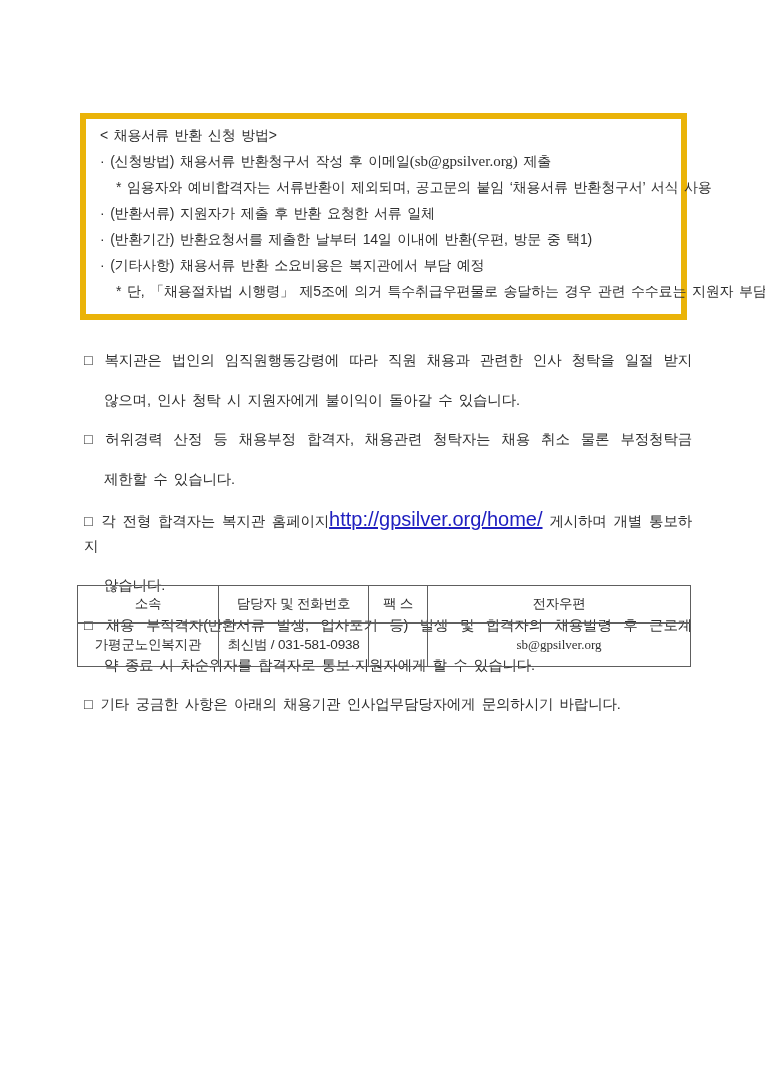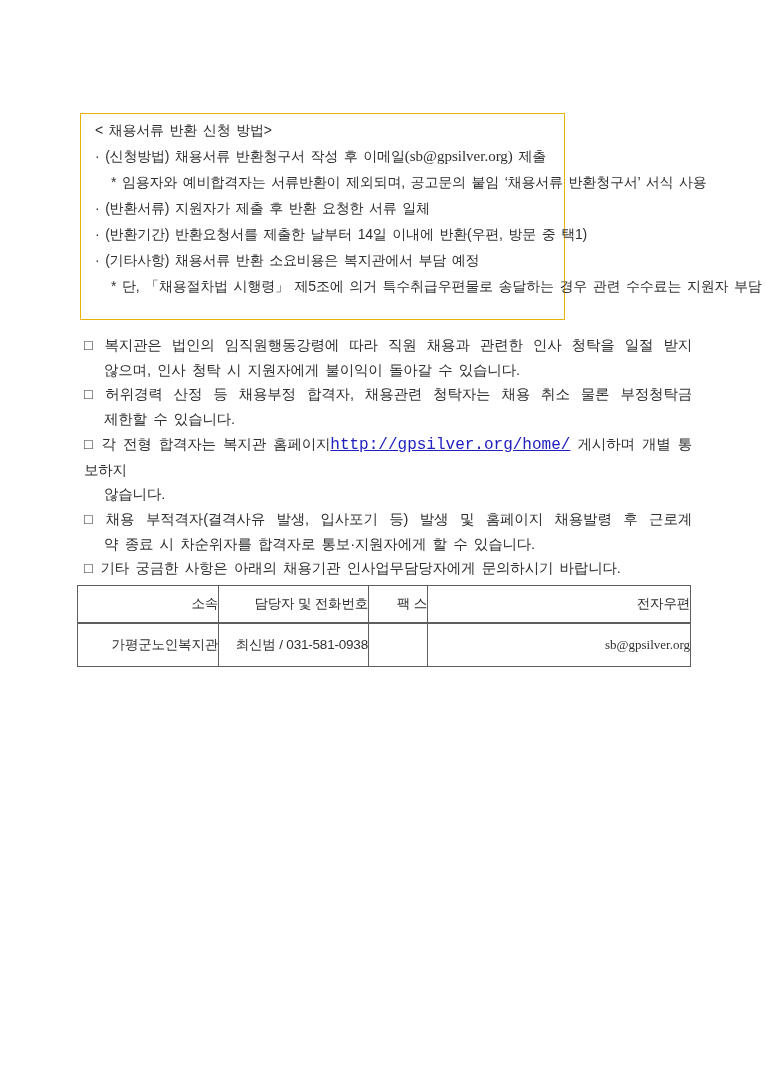--- a/index.html
+++ b/index.html
@@ -3,49 +3,49 @@
 <meta charset="utf-8">
 <style>
   html,body{margin:0;padding:0;background:#e8e8e8;}
   .page{
     position:relative;width:765px;height:1082px;background:#ffffff;
     font-family:"Liberation Sans","DejaVu Sans",sans-serif;
     color:#2f2f2f;overflow:hidden;margin:0 auto;
   }
   
   .notice-box{
-    position:absolute;left:80px;top:113px;width:485px;height:207px;
-    border:1px solid #eab308;box-sizing:border-box;
+    position:absolute;left:80px;top:113px;width:607px;height:207px;
+    border:6px solid #eab308;box-sizing:border-box;
     padding:3px 0 0 14px;font-size:14px;line-height:26px;
     word-spacing:2px;letter-spacing:-0.2px;
   }
   .bl{white-space:nowrap;}
   .bl.sub{padding-left:16px;}
   .latin{font-family:"Liberation Serif","DejaVu Serif",serif;font-size:15px;letter-spacing:0;}
   
   .body-text{
     position:absolute;left:84px;top:333px;width:608px;
     font-size:14.5px;line-height:24.7px;letter-spacing:-0.2px;word-spacing:2.5px;
   }
-  .tl{min-height:24.7px;}
+  .tl{min-height:24.7px;margin-top:15px;}
   .tl.just{text-align:justify;text-align-last:justify;}
   .tl.cont{padding-left:20px;}
   .cb{margin-right:8px;}
   a.doc-link{
-    font-family:Liberation Mono, monospace;
-    color:#2020c0;text-decoration:underline;font-size:16px;letter-spacing:0;word-spacing:0;
+    font-family:Liberation Sans, sans-serif;
+    color:#2020c0;text-decoration:underline;font-size:20px;letter-spacing:0;word-spacing:0;
   }
   
   table.contact{
     position:absolute;left:77px;top:585px;width:613px;
     border-collapse:collapse;table-layout:fixed;
     font-size:13.5px;color:#2f2f2f;letter-spacing:-0.2px;
   }
   table.contact th,table.contact td{
-    border:1px solid #5e5e5e;text-align:right;vertical-align:middle;
+    border:1px solid #5e5e5e;text-align:center;vertical-align:middle;
     font-weight:normal;padding:0;
   }
   table.contact th{height:36px;border-bottom-width:2px;}
   table.contact td{height:42px;}
   .email-cell{font-family:"Liberation Serif","DejaVu Serif",serif;font-size:13px;letter-spacing:0;}
   col.c1{width:141px;} col.c2{width:150px;} col.c3{width:59px;} col.c4{width:263px;}
 </style>
 </head>
 <body>
 
@@ -64,21 +64,21 @@
   <div class="body-text">
     <div class="tl just"><span class="cb">□</span><span>복지관은 법인의 임직원행동강령에 따라 직원 채용과 관련한 인사 청탁을 일절 받지</span></div>
     <div class="tl cont">않으며, 인사 청탁 시 지원자에게 불이익이 돌아갈 수 있습니다.</div>
 
     <div class="tl just"><span class="cb">□</span><span>허위경력 산정 등 채용부정 합격자, 채용관련 청탁자는 채용 취소 물론 부정청탁금</span></div>
     <div class="tl cont">제한할 수 있습니다.</div>
 
     <div class="tl just"><span class="cb">□</span><span>각 전형 합격자는 복지관 홈페이지</span><a class="doc-link" href="#">http://gpsilver.org/home/</a><span> 게시하며 개별 통보하지</span></div>
     <div class="tl cont">않습니다.</div>
 
-    <div class="tl just"><span class="cb">□</span><span>채용 부적격자(결격사유 발생, 입사포기 등) 발생 및 홈페이지 채용발령 후 근로계</span></div>
+    <div class="tl just"><span class="cb">□</span><span>채용 부적격자(반환서류 발생, 입사포기 등) 발생 및 합격자의 채용발령 후 근로계</span></div>
     <div class="tl cont">약 종료 시 차순위자를 합격자로 통보·지원자에게 할 수 있습니다.</div>
 
     <div class="tl"><span class="cb">□</span><span>기타 궁금한 사항은 아래의 채용기관 인사업무담당자에게 문의하시기 바랍니다.</span></div>
   </div>
 
   <table class="contact">
     <colgroup>
         <col class="c1">
         <col class="c2">
         <col class="c3">

